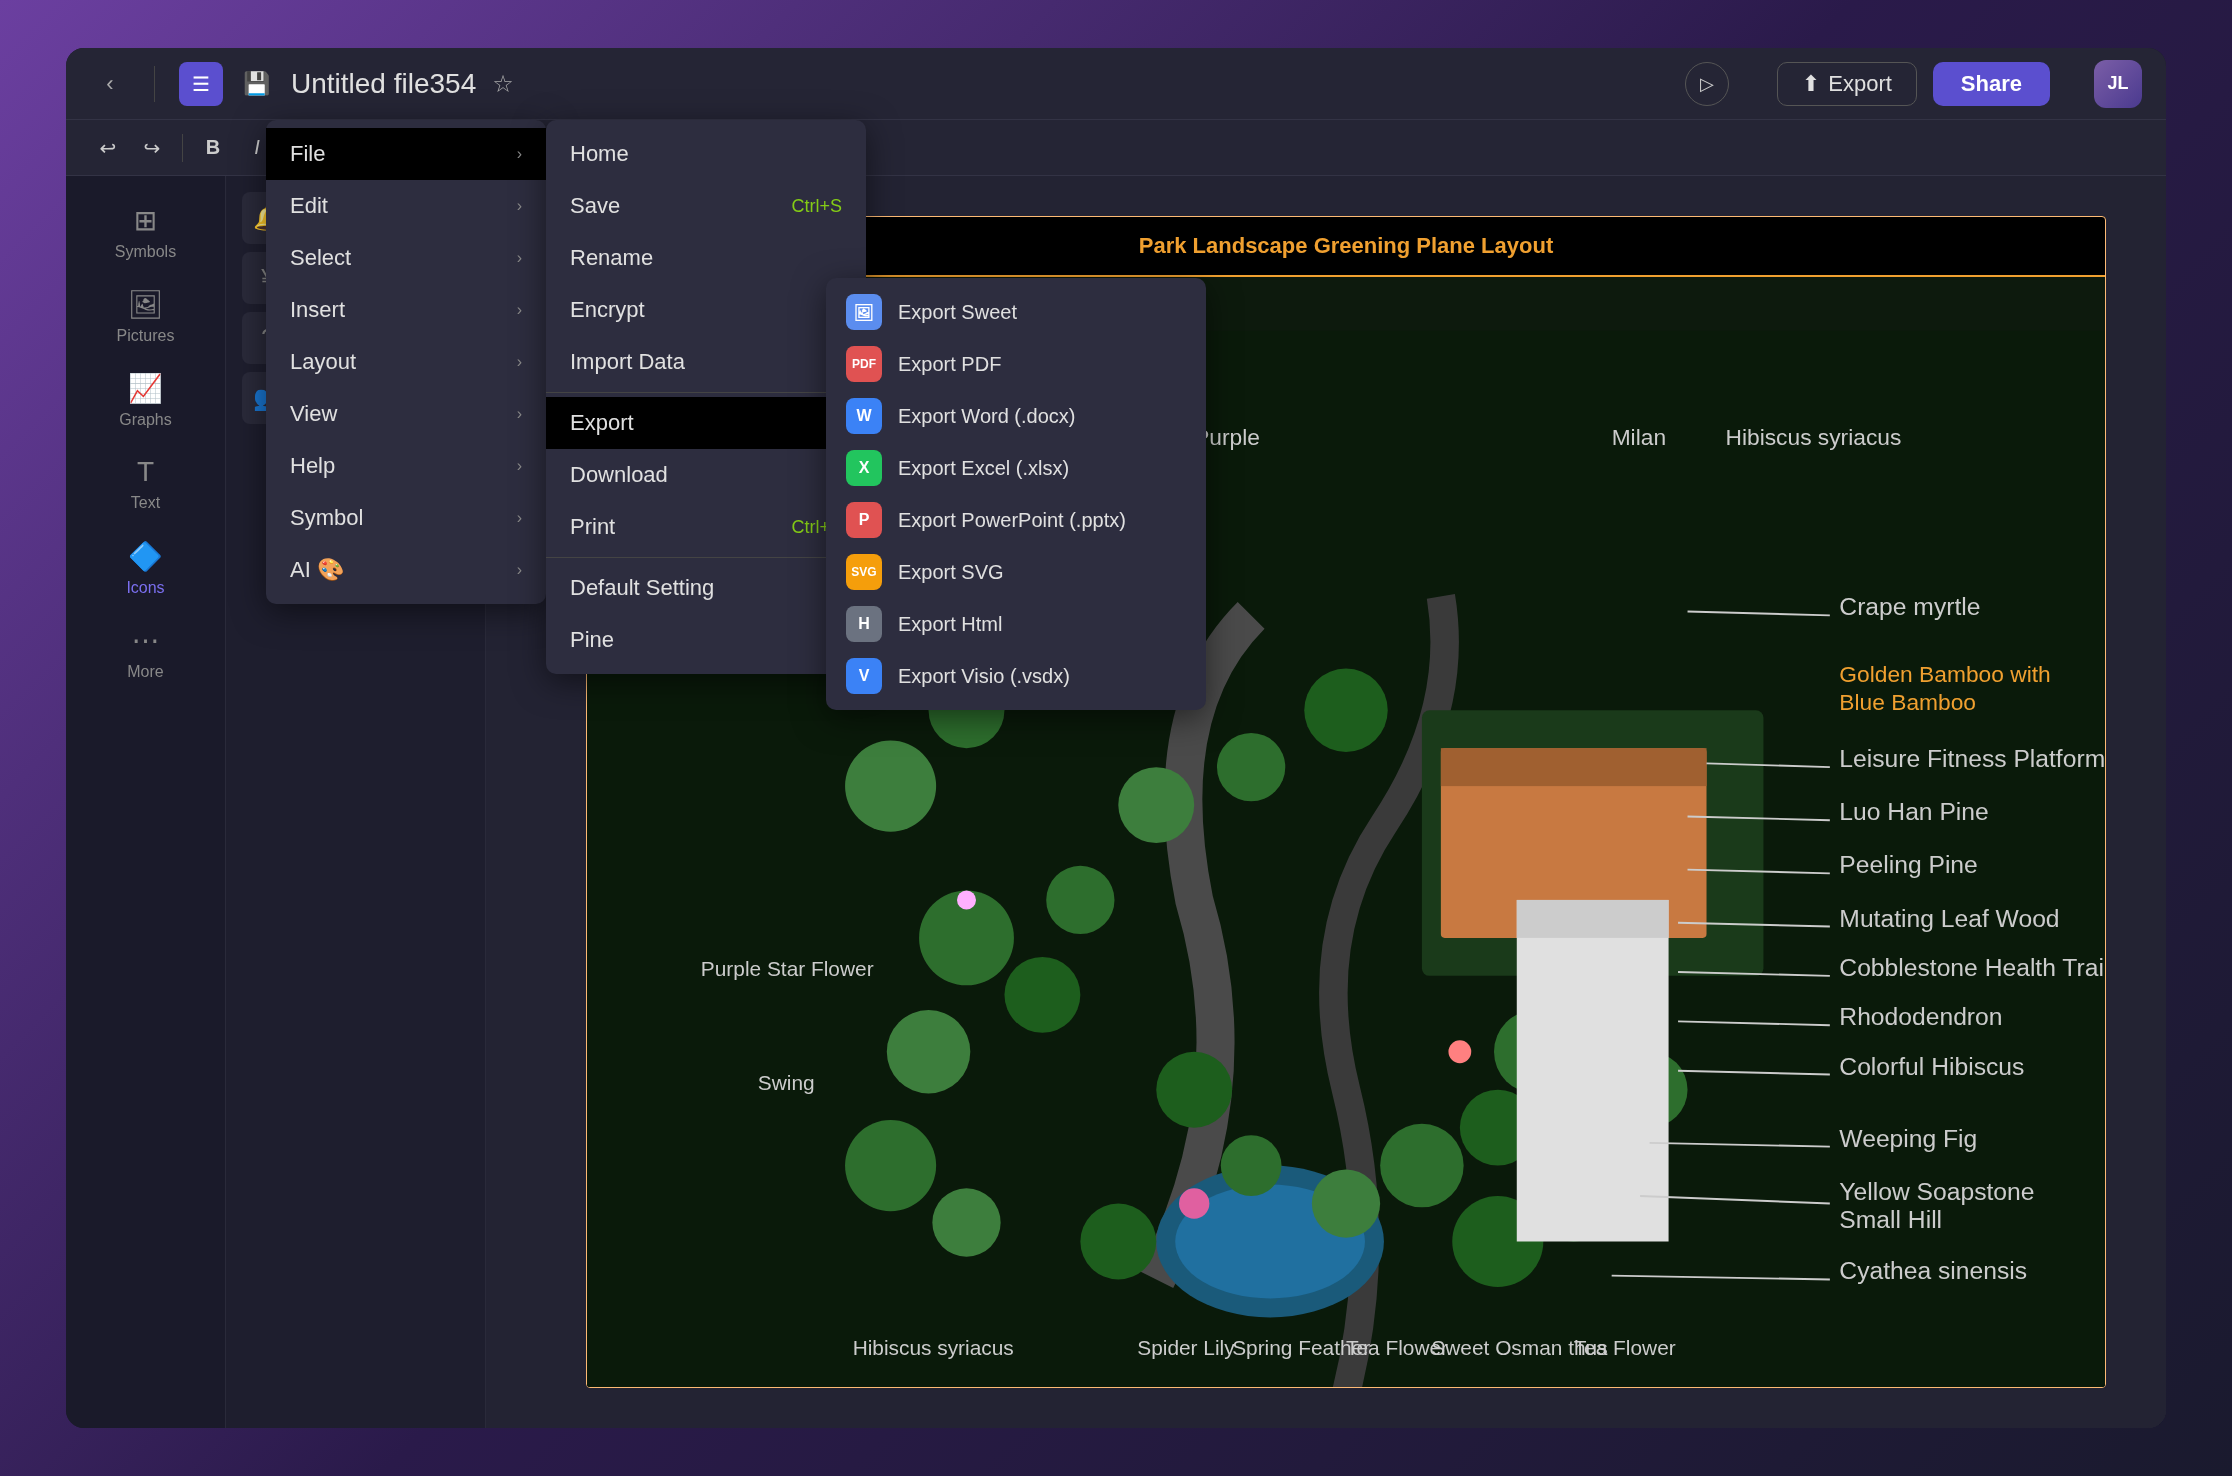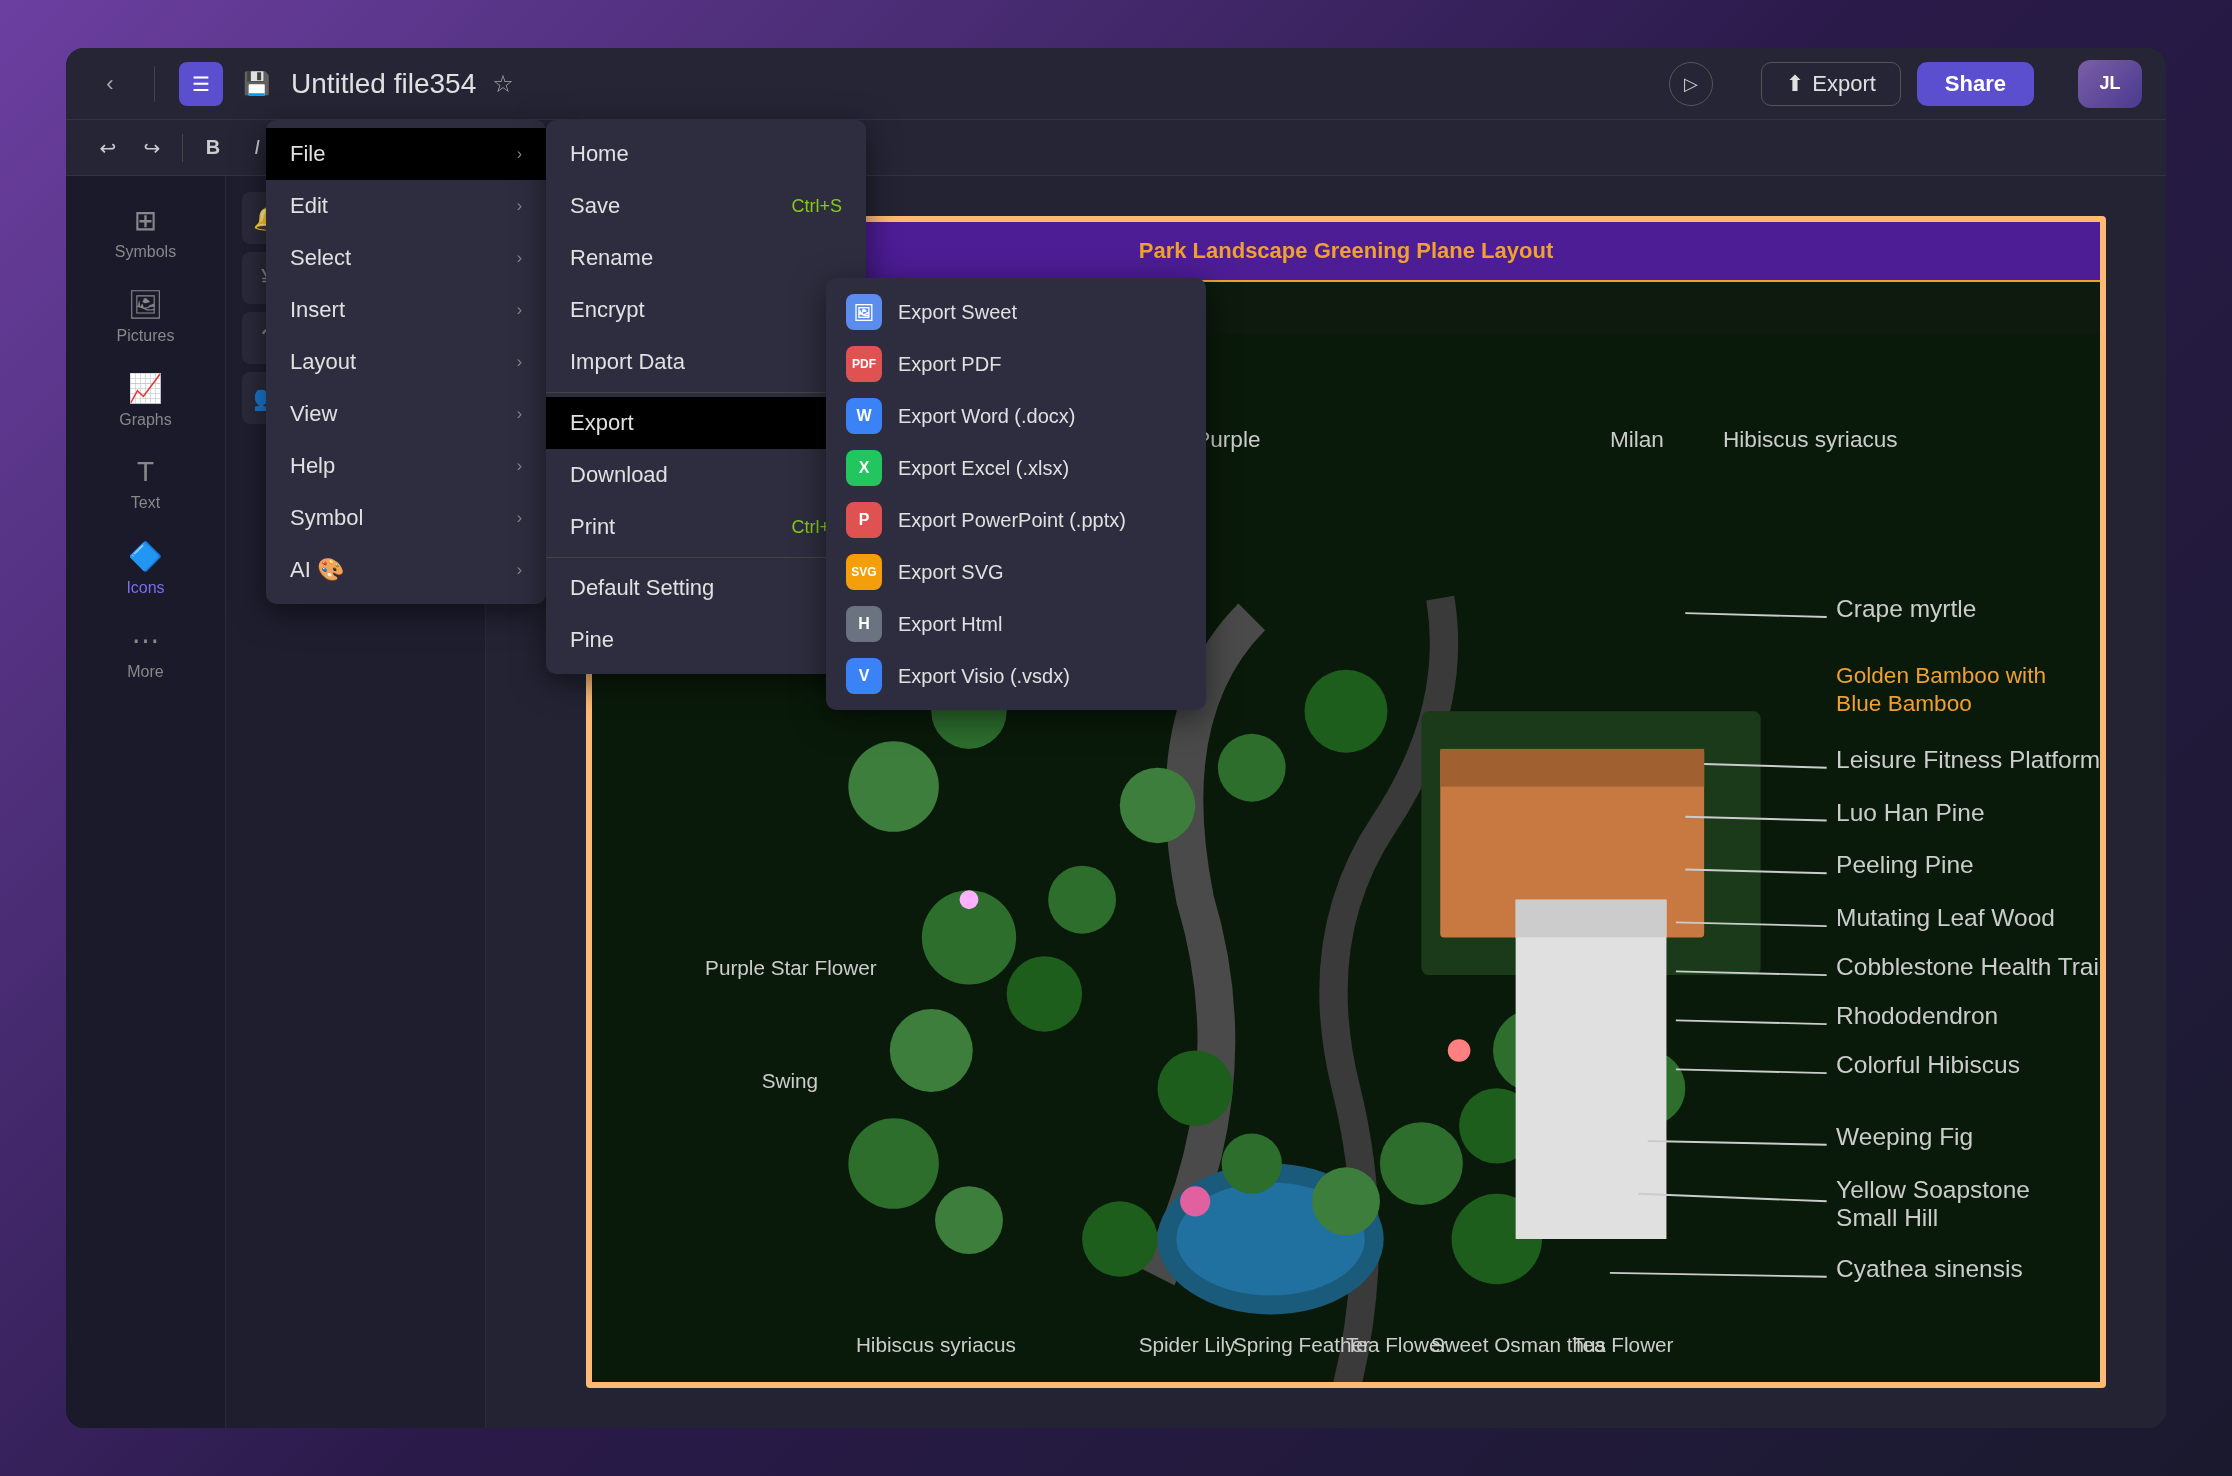--- a/index.html
+++ b/index.html
@@ -102,21 +102,21 @@
       padding: 0 28px;
       border-radius: 10px;
       background: #5b4fcf;
       border: none;
       cursor: pointer;
       color: white;
       font-size: 22px;
       font-weight: 600;
     }
     .avatar-btn {
-      width: 64px; height: 48px;
+      width: 48px; height: 48px;
       border-radius: 12px;
       background: linear-gradient(135deg, #7b5ea7, #4a3a8f);
       border: none;
       cursor: pointer;
       display: flex; align-items: center; justify-content: center;
       font-size: 18px; color: white; font-weight: bold;
     }
     
     .toolbar {
       height: 56px;
@@ -220,22 +220,22 @@
       position: absolute;
       inset: 0;
       background: #232333;
     }
     .diagram-container {
       position: absolute;
       top: 40px;
       left: 100px;
       right: 60px;
       bottom: 40px;
-      background: #4c1d95;
-      border: 6px solid #fdba74;
+      background: #000000;
+      border: 1px solid #fdba74;
       border-radius: 4px;
       overflow: hidden;
     }
     .diagram-title {
       text-align: center;
       color: #f0a030;
       font-size: 22px;
       font-weight: bold;
       padding: 16px;
       border-bottom: 2px solid #f0a030;

